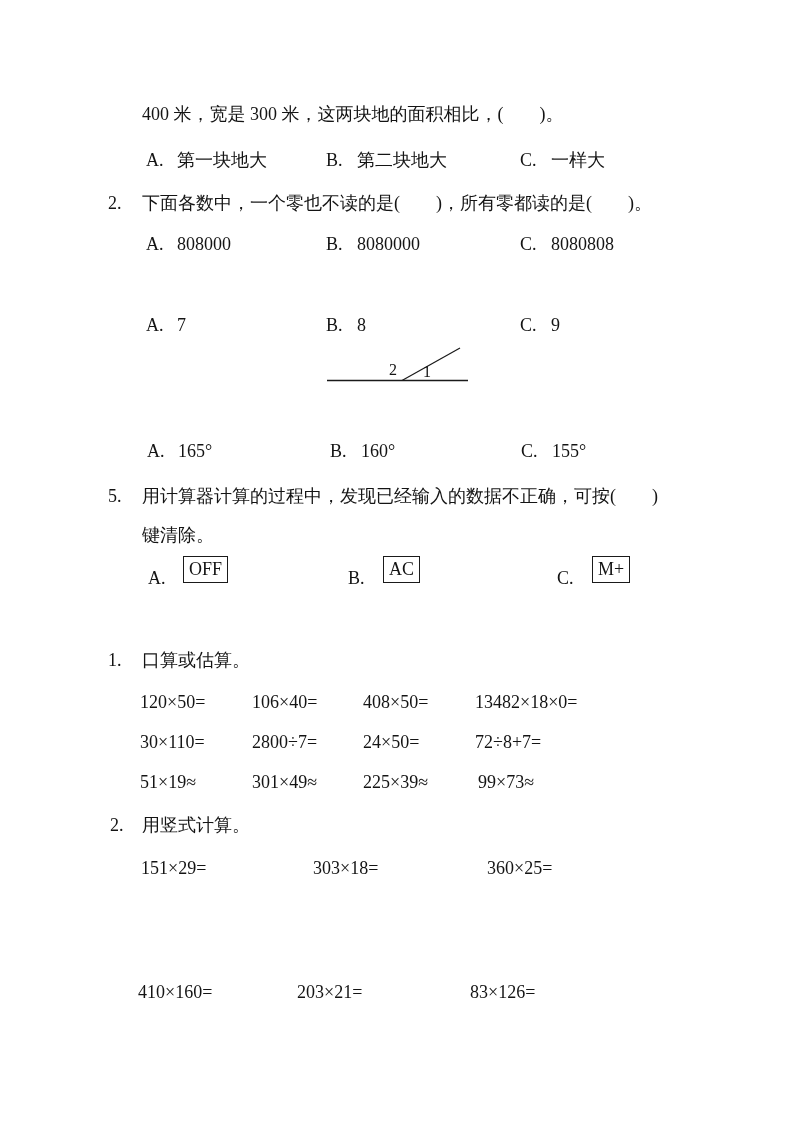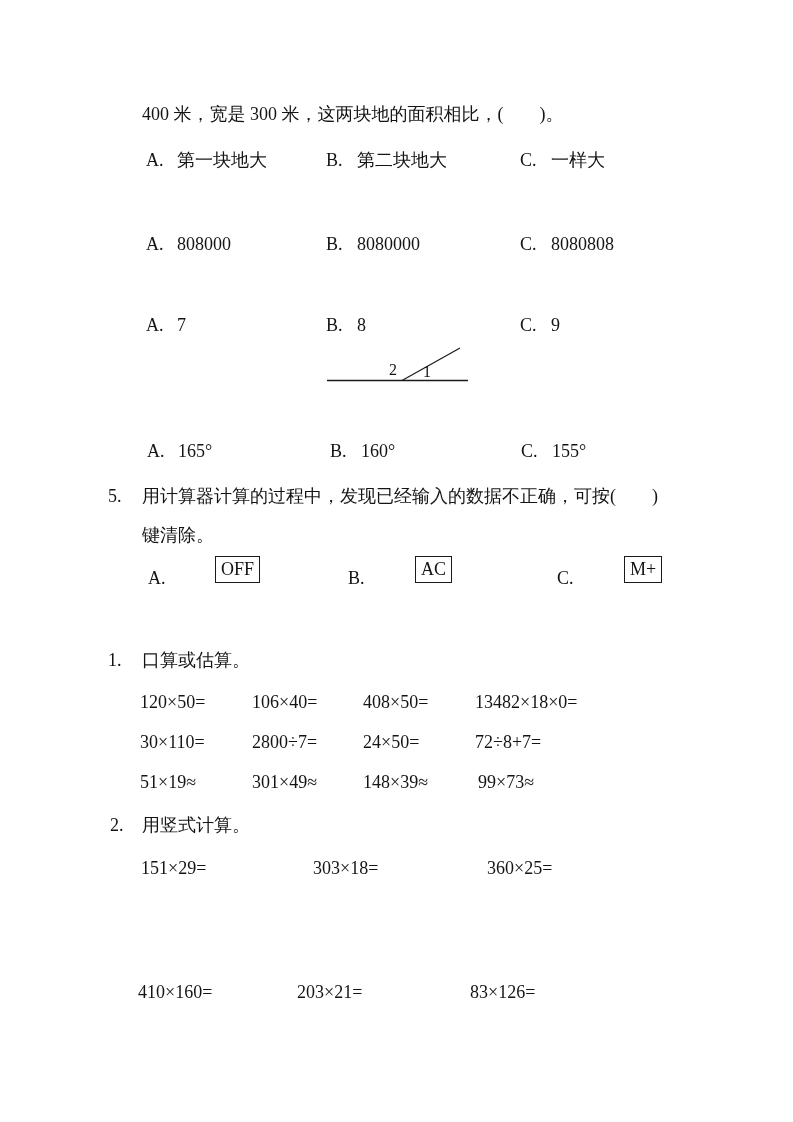--- a/index.html
+++ b/index.html
@@ -8,35 +8,36 @@
     position:relative; width:793px; height:1122px; background:#ffffff;
     font-family:"Liberation Serif","DejaVu Serif",serif;
     color:#141414; font-size:18px; line-height:24px; overflow:hidden;
   }
   .abs { position:absolute; white-space:pre; }
   .qn  { display:inline-block; width:34px; }
   .ol  { display:inline-block; min-width:31px; }
   .bold { font-weight:bold; }
   .key-box {
     border:1.5px solid #1a1a1a; padding:1px 5px 2px; display:inline-block;
-    line-height:22px; background:#fff;margin-left:32px;
+    line-height:22px; background:#fff;
   }
   .dlabel { position:absolute; font-size:16px; line-height:16px; }
 </style>
 </head>
 <body>
 
 <div class="page">
 
   <div class="abs" style="left:142px; top:102px">400 米，宽是 300 米，这两块地的面积相比，(        )。</div>
 
   <div class="abs" style="left:146px; top:148px"><span class="ol">A.</span><span>第一块地大</span></div>
   <div class="abs" style="left:326px; top:148px"><span class="ol">B.</span><span>第二块地大</span></div>
   <div class="abs" style="left:520px; top:148px"><span class="ol">C.</span><span>一样大</span></div>
 
+  <div class="abs" style="left:108px; top:191px"><span class="qn">2.</span><span>下面各数中，一个零也不读的是(        )，所有零都读的是(        )。</span></div>
 
   <div class="abs" style="left:146px; top:232px"><span class="ol">A.</span><span>808000</span></div>
   <div class="abs" style="left:326px; top:232px"><span class="ol">B.</span><span>8080000</span></div>
   <div class="abs" style="left:520px; top:232px"><span class="ol">C.</span><span>8080808</span></div>
 
 
   <div class="abs" style="left:146px; top:313px"><span class="ol">A.</span><span>7</span></div>
   <div class="abs" style="left:326px; top:313px"><span class="ol">B.</span><span>8</span></div>
   <div class="abs" style="left:520px; top:313px"><span class="ol">C.</span><span>9</span></div>
 
@@ -74,21 +75,21 @@
   <div class="abs" style="left:363px; top:690px">408×50=</div>
   <div class="abs" style="left:475px; top:690px">13482×18×0=</div>
 
   <div class="abs" style="left:140px; top:730px">30×110=</div>
   <div class="abs" style="left:252px; top:730px">2800÷7=</div>
   <div class="abs" style="left:363px; top:730px">24×50=</div>
   <div class="abs" style="left:475px; top:730px">72÷8+7=</div>
 
   <div class="abs" style="left:140px; top:770px">51×19≈</div>
   <div class="abs" style="left:252px; top:770px">301×49≈</div>
-  <div class="abs" style="left:363px; top:770px">148×39≈</div>
+  <div class="abs" style="left:363px; top:770px">225×39≈</div>
   <div class="abs" style="left:478px; top:770px">99×73≈</div>
 
   <div class="abs" style="left:110px; top:813px"><span class="qn" style="width:32px">2.</span><span>用竖式计算。</span></div>
 
   <div class="abs" style="left:141px; top:856px">151×29=</div>
   <div class="abs" style="left:313px; top:856px">303×18=</div>
   <div class="abs" style="left:487px; top:856px">360×25=</div>
 
   <div class="abs" style="left:138px; top:980px">410×160=</div>
   <div class="abs" style="left:297px; top:980px">203×21=</div>

